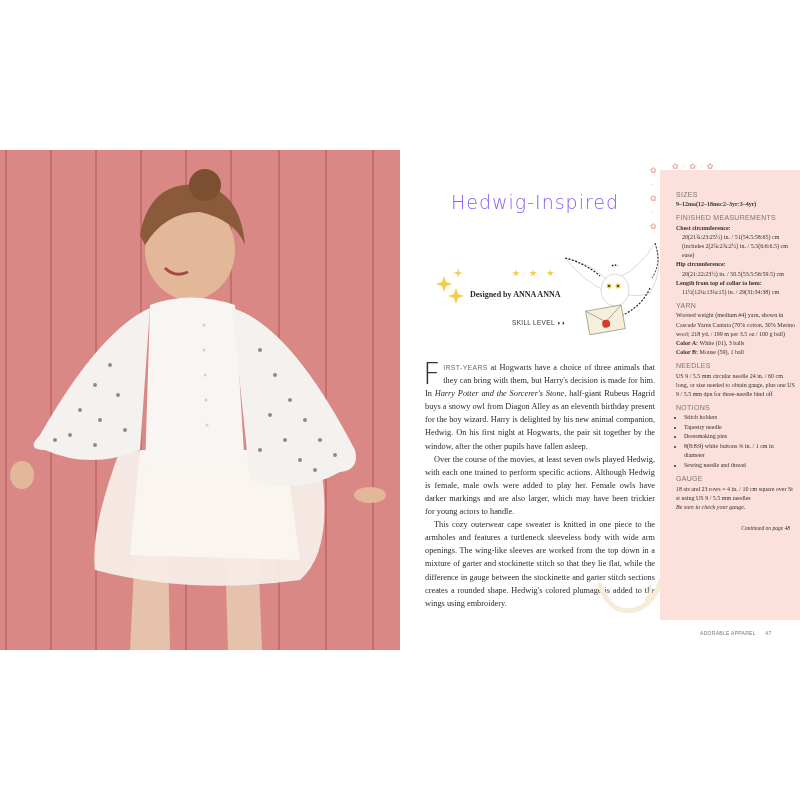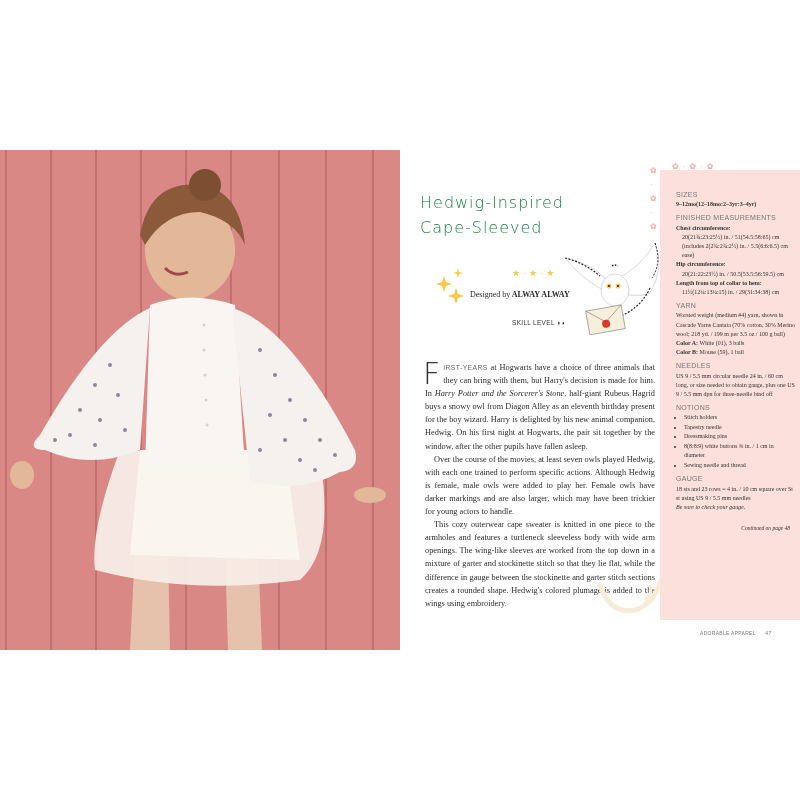--- a/index.html
+++ b/index.html
@@ -1,23 +1,23 @@
 <!DOCTYPE html>
 <html><head>
 <meta charset="utf-8">
 <style>
   html, body { margin:0; padding:0; }
   body { width:800px; height:800px; background:#ffffff; position:relative; overflow:hidden; font-family:"Liberation Serif", serif; color:#2b2b2b; }
   .photo { position:absolute; left:0; top:150px; width:400px; height:500px; background:#d98886; overflow:hidden; }
   .plank { position:absolute; top:0; bottom:0; width:2px; background:#c46f6d; }
   .girl { position:absolute; left:0; top:0; width:400px; height:500px; }
-  .title { position:absolute; left:420px; top:190px; width:230px; font-family:"DejaVu Sans", sans-serif; font-weight:200; color:#15803d; font-size:16px; letter-spacing:1px; line-height:25px; }
+  .title { position:absolute; left:420px; top:190px; width:230px; text-align:center; font-family:"DejaVu Sans", sans-serif; font-weight:200; color:#8b5cf6; font-size:19px; letter-spacing:1px; line-height:25px; }
   .title span { display:block; }
   .designer { position:absolute; left:470px; top:290px; font-size:8px; font-weight:bold; }
-  .designer .lead { font-weight:normal; }
+  .designer .lead { font-weight:bold; }
   .skill { position:absolute; left:512px; top:319px; font-family:"Liberation Sans", sans-serif; font-size:6.5px; letter-spacing:.3px; color:#333; }
   .body-text { position:absolute; left:425px; top:361px; width:230px; font-size:8.3px; line-height:13.1px; text-align:justify; }
   .body-text p { margin:0; text-indent:9px; }
   .body-text p.first { text-indent:0; }
   .dropcap { float:left; font-family:"DejaVu Sans", sans-serif; font-weight:200; font-size:30px; line-height:24px; margin:1px 3px 0 -2px; color:#333; }
   .sc { font-family:"Liberation Sans", sans-serif; font-size:6.8px; letter-spacing:.4px; color:#666; }
   .side { position:absolute; left:660px; top:170px; width:140px; height:450px; background:#fbe0dc; }
   .side-inner { position:absolute; left:16px; top:16px; width:120px; font-size:6px; line-height:9.2px; color:#333; }
   .hd { font-family:"Liberation Sans", sans-serif; font-size:7px; letter-spacing:.3px; color:#777; margin-top:4px; margin-bottom:1px; }
   .b { font-weight:bold; }
@@ -93,21 +93,20 @@
         <circle cx="204" cy="200" r="1.5"></circle>
         <circle cx="205" cy="225" r="1.5"></circle>
         <circle cx="206" cy="250" r="1.5"></circle>
         <circle cx="207" cy="275" r="1.5"></circle>
       </g>
   </svg>
 </div>
 
 <div class="title">
   <span>Hedwig-Inspired</span>
-  <span>Cape-Sleeved</span>
 </div>
 
 <svg class="deco" style="left:436px;top:268px" width="40" height="40" viewBox="0 0 40 40">
   <path d="M8 8 L10 14 L16 16 L10 18 L8 24 L6 18 L0 16 L6 14 Z" fill="#f5c94a"></path>
   <path d="M22 0 L23 4 L27 5 L23 6 L22 10 L21 6 L17 5 L21 4 Z" fill="#f5c94a"></path>
   <path d="M20 20 L22 26 L28 28 L22 30 L20 36 L18 30 L12 28 L18 26 Z" fill="#f5c94a"></path>
 </svg>
 <div class="deco" style="left:512px;top:268px;font-size:9px;color:#f5c94a;letter-spacing:3px">★·★·★</div>
 
 <svg class="deco" style="left:560px;top:238px" width="110" height="100" viewBox="0 0 110 100">
@@ -124,21 +123,21 @@
   <path d="M95 5 Q102 25 92 40" stroke="#222" stroke-width="1" stroke-dasharray="2 1.5" fill="none"></path>
   <g transform="rotate(-10 45 85)">
     <rect x="28" y="70" width="36" height="24" fill="#f6efdc" stroke="#9a9a8a" stroke-width="0.8"></rect>
     <path d="M28 70 L46 84 L64 70" stroke="#9a9a8a" stroke-width="0.8" fill="none"></path>
     <circle cx="46" cy="86" r="4" fill="#d8382e"></circle>
   </g>
 </svg>
 
 <div class="designer">
   <span class="lead">Designed by</span>
-  <span>ALWAY ALWAY</span>
+  <span>ANNA ANNA</span>
 </div>
 
 <div class="skill">
   <span>SKILL LEVEL</span>
   <span style="color:#333;font-size:7px">◗◗</span>
 </div>
 
 <div class="body-text">
   <p class="first">
     <span class="dropcap">F</span><span class="sc">IRST-YEARS</span><span> at Hogwarts have a choice of three animals that they can bring with them, but Harry's decision is made for him. In </span><i>Harry Potter and the Sorcerer's Stone</i><span>, half-giant Rubeus Hagrid buys a snowy owl from Diagon Alley as an eleventh birthday present for the boy wizard. Harry is delighted by his new animal companion, Hedwig. On his first night at Hogwarts, the pair sit together by the window, after the other pupils have fallen asleep.</span>

